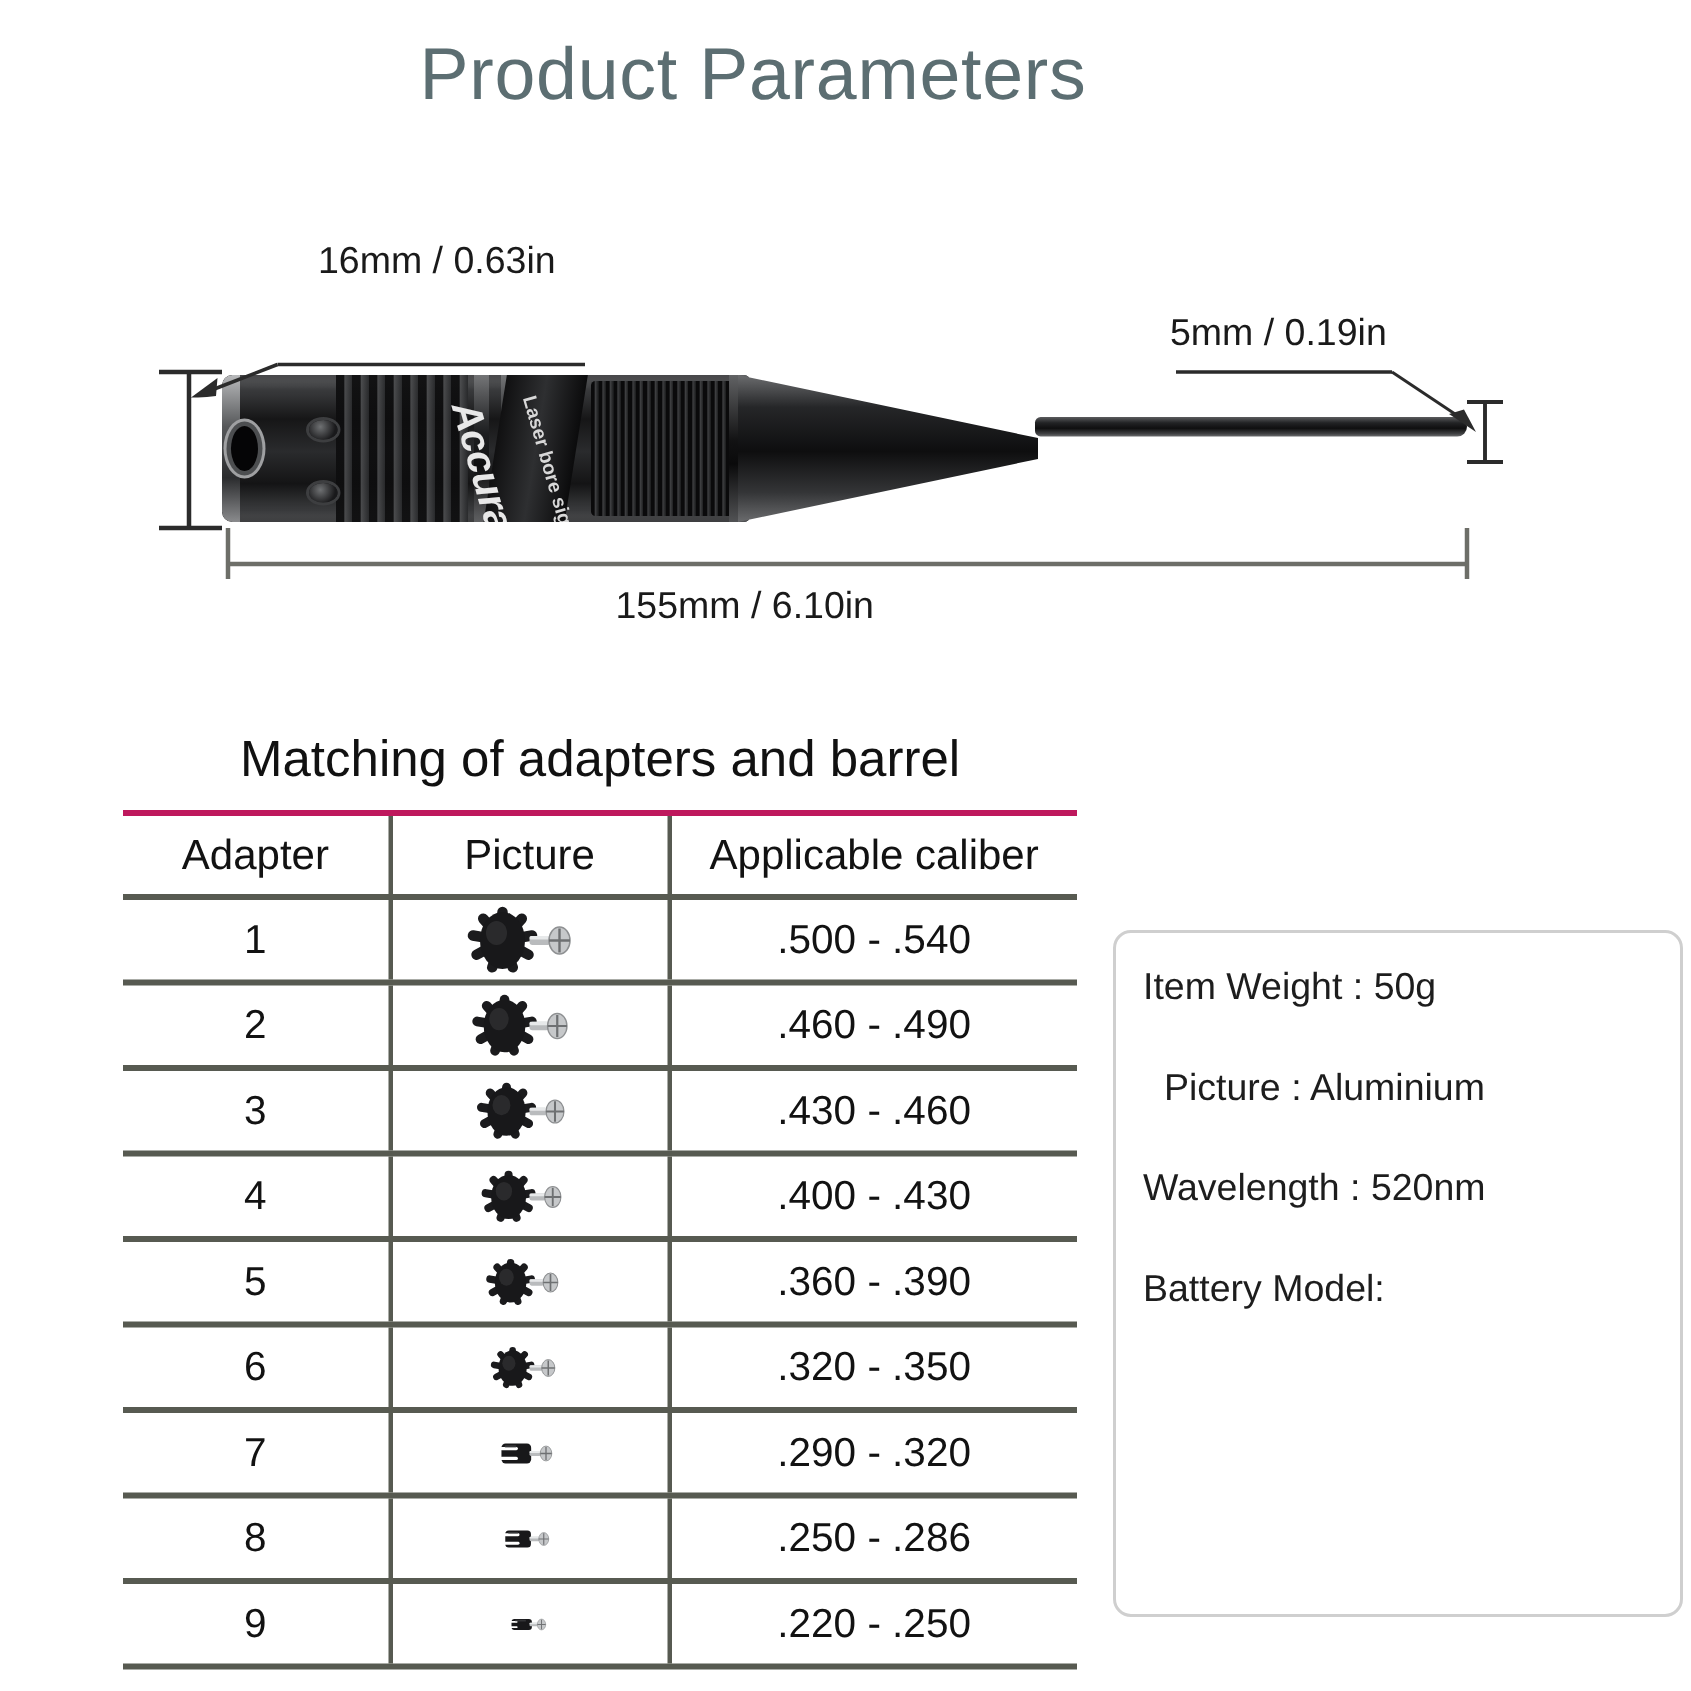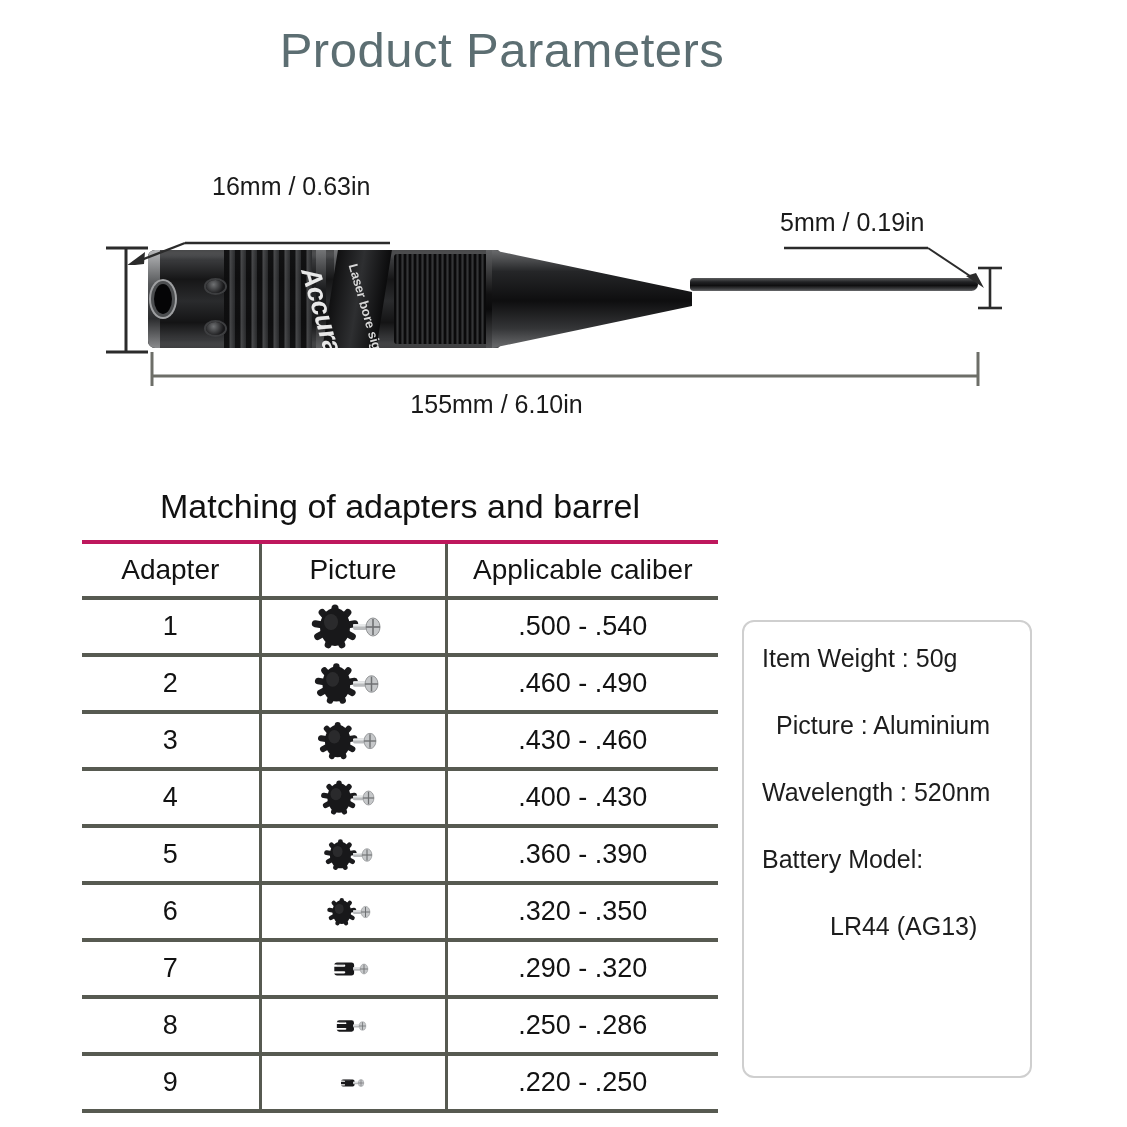--- a/index.html
+++ b/index.html
@@ -188,21 +188,21 @@
   }
   .adapter-thumb {
     display: block;
     margin: 0 auto;
   }
 
   
   #spec-box {
     position: absolute;
     left: 742px; top: 620px;
-    width: 290px; height: 458px;
+    width: 380px; height: 458px;
     border: 2px solid #cfcfcf;
     border-radius: 12px;
     background: #fff;
     padding: 22px 0 0 0;
   }
   .spec-line {
     font-size: 25px;
     color: #1d1d1d;
     padding: 0 18px;
     margin-bottom: 38px;
@@ -241,21 +241,21 @@
         <stop offset="52%" stop-color="#0e0e0f"></stop>
         <stop offset="80%" stop-color="#343537"></stop>
         <stop offset="100%" stop-color="#6a6b6d"></stop>
       </linearGradient>
     </defs>
     <path d="M0,2 L0,100 L200,58 L200,44 Z" fill="url(#coneGrad)"></path>
   </svg>
 
   <div id="thin-rod"></div>
 
-  <div class="dim-label" style="left:212px; top:20px;margin-top:12px;">16mm / 0.63in</div>
+  <div class="dim-label" style="left:212px; top:20px;">16mm / 0.63in</div>
   <svg style="position:absolute;left:100px;top:50px;" width="310" height="75">
     <line x1="85" y1="53" x2="290" y2="53" stroke="#2b2b2b" stroke-width="2.4"></line>
     <line x1="85" y1="53" x2="36" y2="72" stroke="#2b2b2b" stroke-width="2.4"></line>
     <polygon points="26,76 45,62 44,74" fill="#2b2b2b"></polygon>
   </svg>
   <svg style="position:absolute;left:104px;top:100px;" width="46" height="130">
     <line x1="22" y1="8" x2="22" y2="112" stroke="#2b2b2b" stroke-width="3"></line>
     <line x1="2" y1="8" x2="44" y2="8" stroke="#2b2b2b" stroke-width="3"></line>
     <line x1="2" y1="112" x2="44" y2="112" stroke="#2b2b2b" stroke-width="3"></line>
   </svg>
@@ -510,14 +510,13 @@
         <td>.220 - .250</td>
       </tr>
     </tbody>
 </table>
 
 <div id="spec-box">
   <div class="spec-line">Item Weight : 50g</div>
   <div class="spec-line indent">Picture : Aluminium</div>
   <div class="spec-line">Wavelength : 520nm</div>
   <div class="spec-line">Battery Model:</div>
-  <div class="spec-line battery-val">LR44 (AG13)</div>
 </div>
 
 </body></html>

